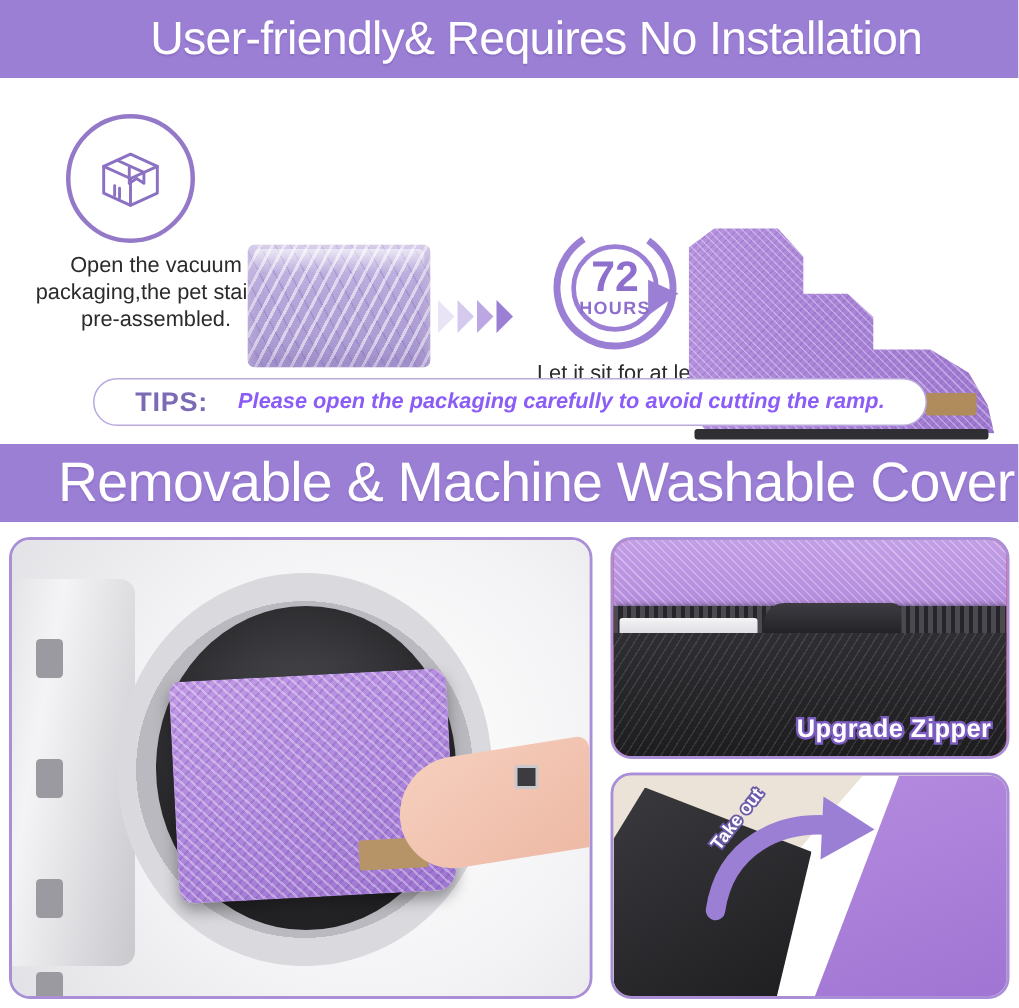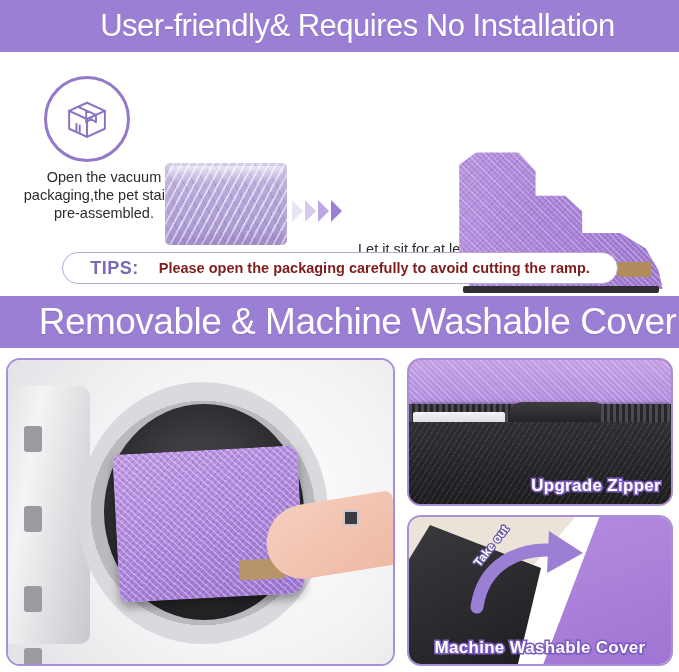--- a/index.html
+++ b/index.html
@@ -129,21 +129,21 @@
 
   
   #tips-pill {
     position: absolute; left: 62px; top: 252px;
     width: 556px; height: 32px;
     border: 1.6px solid #b9a9dd; border-radius: 16px;
     display: flex; align-items: center; justify-content: center; gap: 20px;
     background: #fff;
   }
   #tips-label { font-size: 18px; font-weight: bold; color: #7c6ab5; letter-spacing: .5px; }
-  #tips-text { font-size: 14.5px; font-weight: bold; color: #7f1d1d; }
+  #tips-text { font-size: 14.5px; font-weight: bold; color: #8b5cf6; font-style: italic; }
 
   
   .panel {
     position: absolute;
     border: 2.5px solid #a98fd8;
     border-radius: 14px;
     overflow: hidden;
   }
   #panel-washer { left: 6px;   top: 358px; width: 389px; height: 308px; background: #f1f1f3; }
   #panel-zipper { left: 407px; top: 358px; width: 266px; height: 148px; background: #ef4444; }
@@ -285,20 +285,29 @@
 
   <div id="pack-img"></div>
 
   <div id="chevrons">
     <span class="chev c1"></span>
     <span class="chev c2"></span>
     <span class="chev c3"></span>
     <span class="chev c4"></span>
   </div>
 
+  <div id="badge-72">
+    <svg viewBox="0 0 100 100">
+      <circle cx="50" cy="50" r="42" fill="none" stroke="#9b7fd4" stroke-width="5" stroke-dasharray="214 50" transform="rotate(-55 50 50)"></circle>
+      <circle cx="50" cy="50" r="30" fill="none" stroke="#9b7fd4" stroke-width="3.4"></circle>
+      <polygon points="74,44 96,54 74,70" fill="#9b7fd4"></polygon>
+      <text x="50" y="52" text-anchor="middle" font-family="Liberation Sans, sans-serif" font-size="31" font-weight="bold" fill="#8e6fcd">72</text>
+      <text x="50" y="69" text-anchor="middle" font-family="Liberation Sans, sans-serif" font-size="13" font-weight="bold" fill="#8e6fcd" letter-spacing="1">HOURS</text>
+    </svg>
+  </div>
 
   <div id="step-wait-caption">Let it sit for at least 72 hours before first use.</div>
 
   <div id="stair-img">
     <div class="stair-body"></div>
     <div class="stair-base"></div>
     <div class="stair-tag"></div>
   </div>
 </div>
 
@@ -340,14 +349,13 @@
 <div class="panel" id="panel-cover">
   <div class="cover-bg"></div>
   <div class="cover-white"></div>
   <div class="cover-purple"></div>
   <div class="cover-black"></div>
   <svg class="flip-arrow" viewBox="0 0 128 90">
     <path d="M20 78 C26 36, 62 16, 104 22" stroke="#9b7fd4" stroke-width="13" fill="none" stroke-linecap="round"></path>
     <polygon points="92,2 126,24 90,44" fill="#9b7fd4"></polygon>
   </svg>
   <div class="take-out-text">Take out</div>
-  <div class="photo-label" id="label-cover">Machine Washable Cover</div>
 </div>
 
 </body></html>

